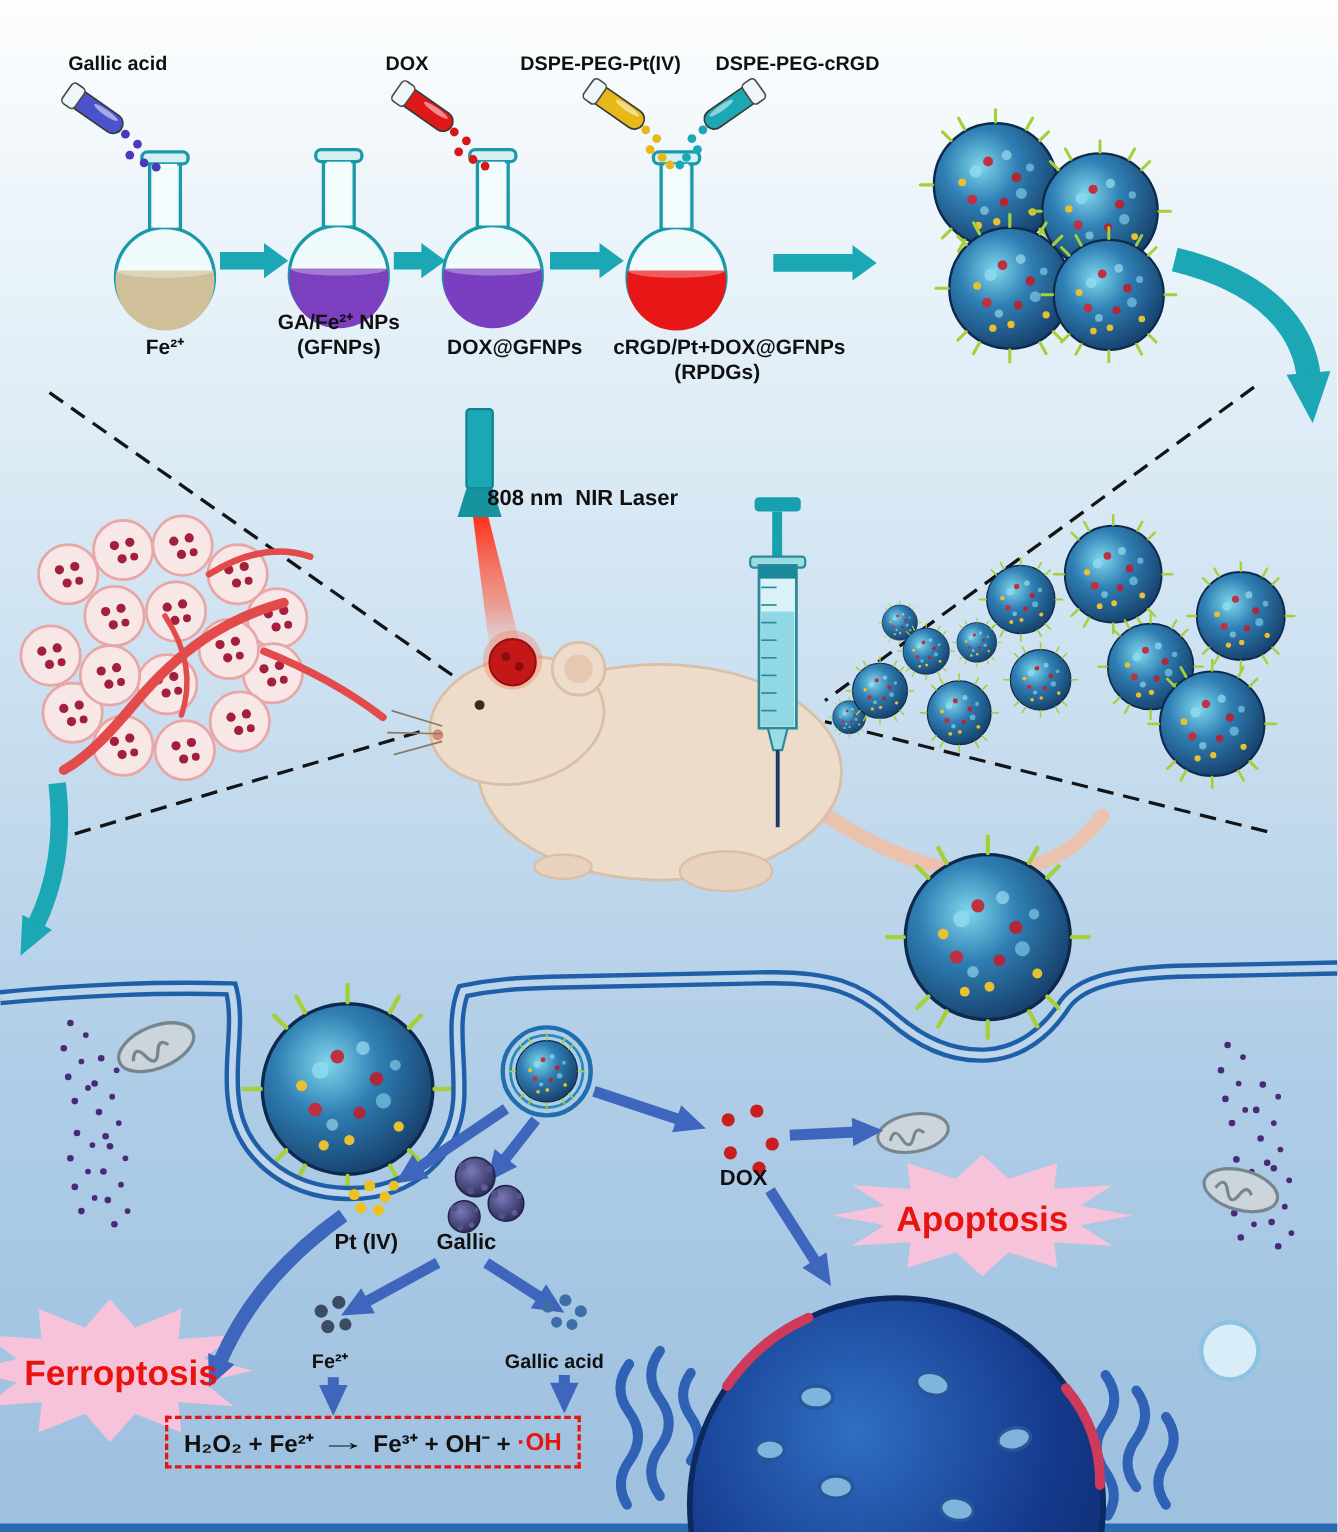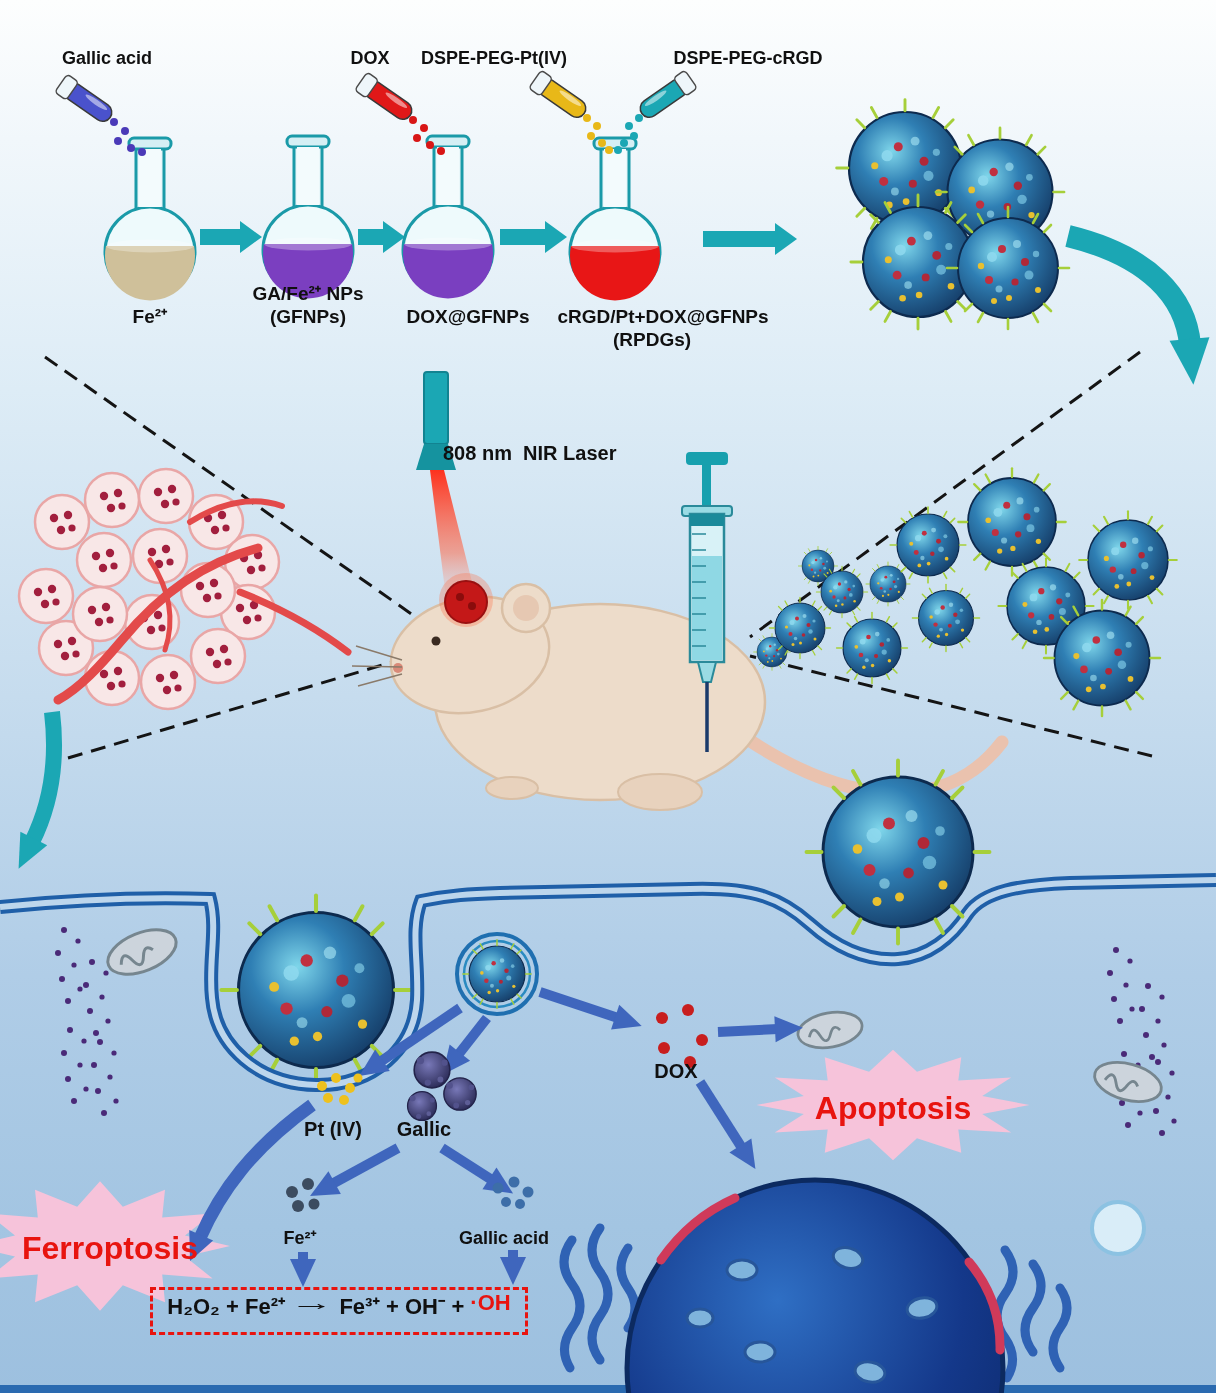--- a/index.html
+++ b/index.html
@@ -6,21 +6,21 @@
   body{width:1216px;height:1393px;font-family:"Liberation Sans",sans-serif;background:#fff}
   #fig{position:relative;width:1216px;height:1393px;overflow:hidden;
     background:linear-gradient(180deg,#fdfefe 0%,#f1f7fb 10%,#ddecf6 28%,#c6dcee 50%,#b0cde7 70%,#a3c5e2 88%,#9dc0df 100%);}
   #art{position:absolute;inset:0}
   .lbl{position:absolute;font-weight:bold;color:#101010;white-space:pre;transform:translateX(-50%);line-height:1.15}
   .lbl.left{transform:none}
   .f18{font-size:18px}.f19{font-size:19px}.f20{font-size:20px}
   .red{color:var(--red,#e8140f)}
   .burst-label{font-size:32px}
   #eqbox{position:absolute;left:150px;top:1287px;width:378px;height:48px;
-    border:3px dashed var(--red,#e8140f);display:flex;align-items:flex-start;justify-content:center;
+    border:3px dashed var(--red,#e8140f);display:flex;align-items:center;justify-content:center;
     gap:6px;font-weight:bold;font-size:22px;color:#101010;white-space:pre}
   #eqbox .arr{display:inline-block;transform:scaleX(2);margin:0 10px;font-weight:bold}
 </style>
 </head>
 <body>
 
 <div id="fig">
 
 <svg id="art" viewBox="0 0 1216 1393" width="1216" height="1393" xmlns="http://www.w3.org/2000/svg">
 <defs>
@@ -386,22 +386,22 @@
       <ellipse cx="700" cy="1318" rx="13" ry="9"></ellipse>
     </g>
     <path d="M 661,1260 Q 690,1218 735,1198" fill="none" stroke="#d03a5a" stroke-width="9" stroke-linecap="round"></path>
     <path d="M 969,1262 Q 1001,1300 1000,1350" fill="none" stroke="#d03a5a" stroke-width="9" stroke-linecap="round"></path>
   </g>
 </g>
 </svg>
 
 <div class="lbl f18" style="left:107px;top:48px">Gallic acid</div>
 <div class="lb l f18 lbl" style="left:370px;top:48px">DOX</div>
-<div class="lbl f18" style="left:494px;top:48px">DSPE-PEG-Pt(IV)</div>
-<div class="lbl f18" style="left:748px;top:48px">DSPE-PEG-cRGD</div>
+<div class="lbl f18" style="left:546px;top:48px">DSPE-PEG-Pt(IV)</div>
+<div class="lbl f18" style="left:725px;top:48px">DSPE-PEG-cRGD</div>
 
 <div class="lbl f19" style="left:150px;top:306px">Fe²⁺</div>
 <div class="lbl f19" style="left:308px;top:283px">GA/Fe²⁺ NPs</div>
 <div class="lbl f19" style="left:308px;top:306px">(GFNPs)</div>
 <div class="lbl f19" style="left:468px;top:306px">DOX@GFNPs</div>
 <div class="lbl f19" style="left:663px;top:306px">cRGD/Pt+DOX@GFNPs</div>
 <div class="lbl f19" style="left:652px;top:329px">(RPDGs)</div>
 
 <div class="lbl left f20" style="left:443px;top:442px">808 nm  NIR Laser</div>
 

